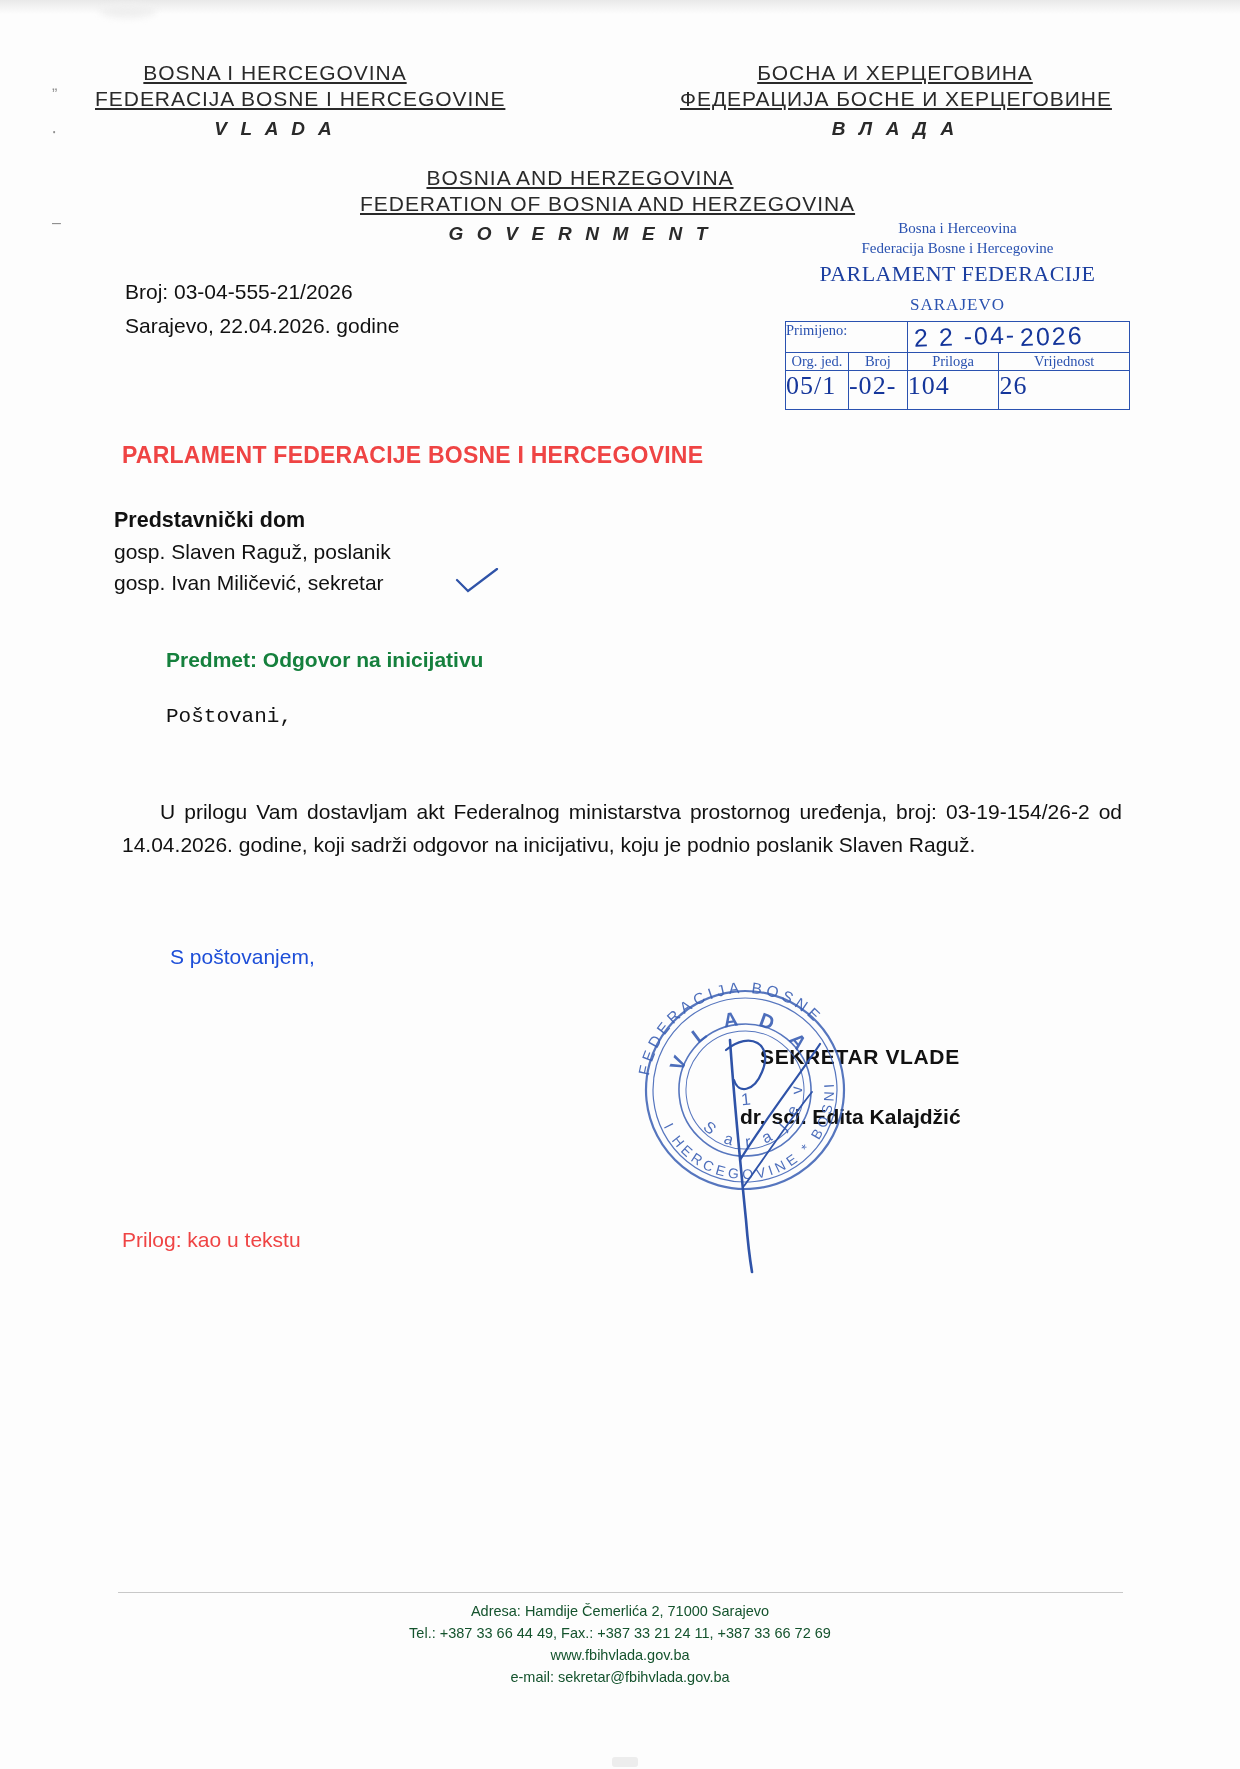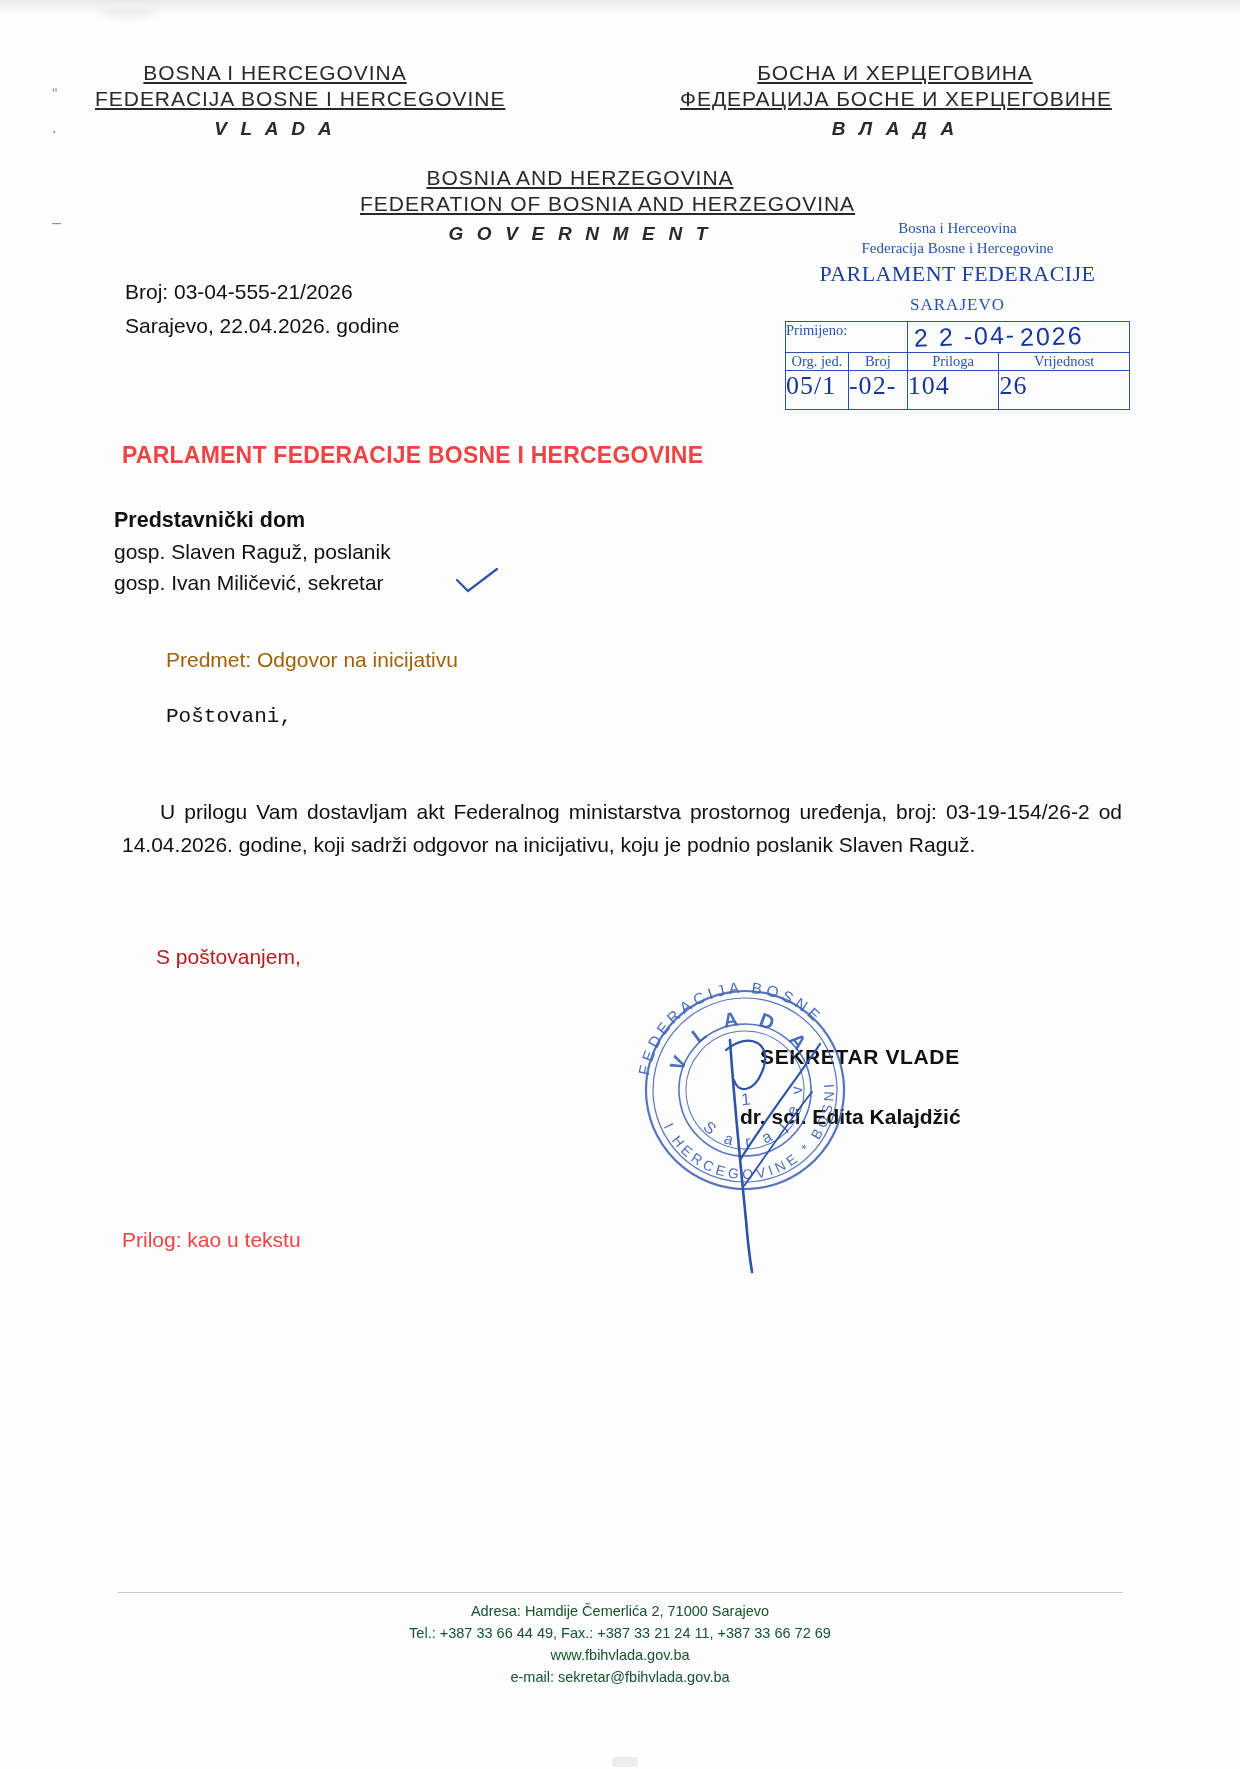--- a/index.html
+++ b/index.html
@@ -163,21 +163,22 @@
     top: 568px;
     width: 44px;
     height: 26px;
   }
 
   .subject {
     position: absolute;
     left: 166px;
     top: 648px;
     font-size: 21px;
-    color: #a16207;
+    color: #15803d;
+    font-weight: bold;
   }
   .salut {
     position: absolute;
     left: 166px;
     top: 705px;
     font-size: 21px;
     color: #111;
     font-family: Liberation Mono, monospace;
   }
   .para {
@@ -186,24 +187,24 @@
     top: 795px;
     width: 1000px;
     font-size: 21px;
     line-height: 33px;
     text-align: justify;
     color: #111;
   }
   .para .indent { display: inline-block; width: 38px; }
   .closing {
     position: absolute;
-    left: 156px;
+    left: 170px;
     top: 945px;
     font-size: 21px;
-    color: #b91c1c;
+    color: #1d4ed8;
   }
 
   .sign-title {
     position: absolute;
     left: 760px;
     top: 1045px;
     font-size: 21px;
     font-weight: bold;
     letter-spacing: 0.03em;
     color: #111;

